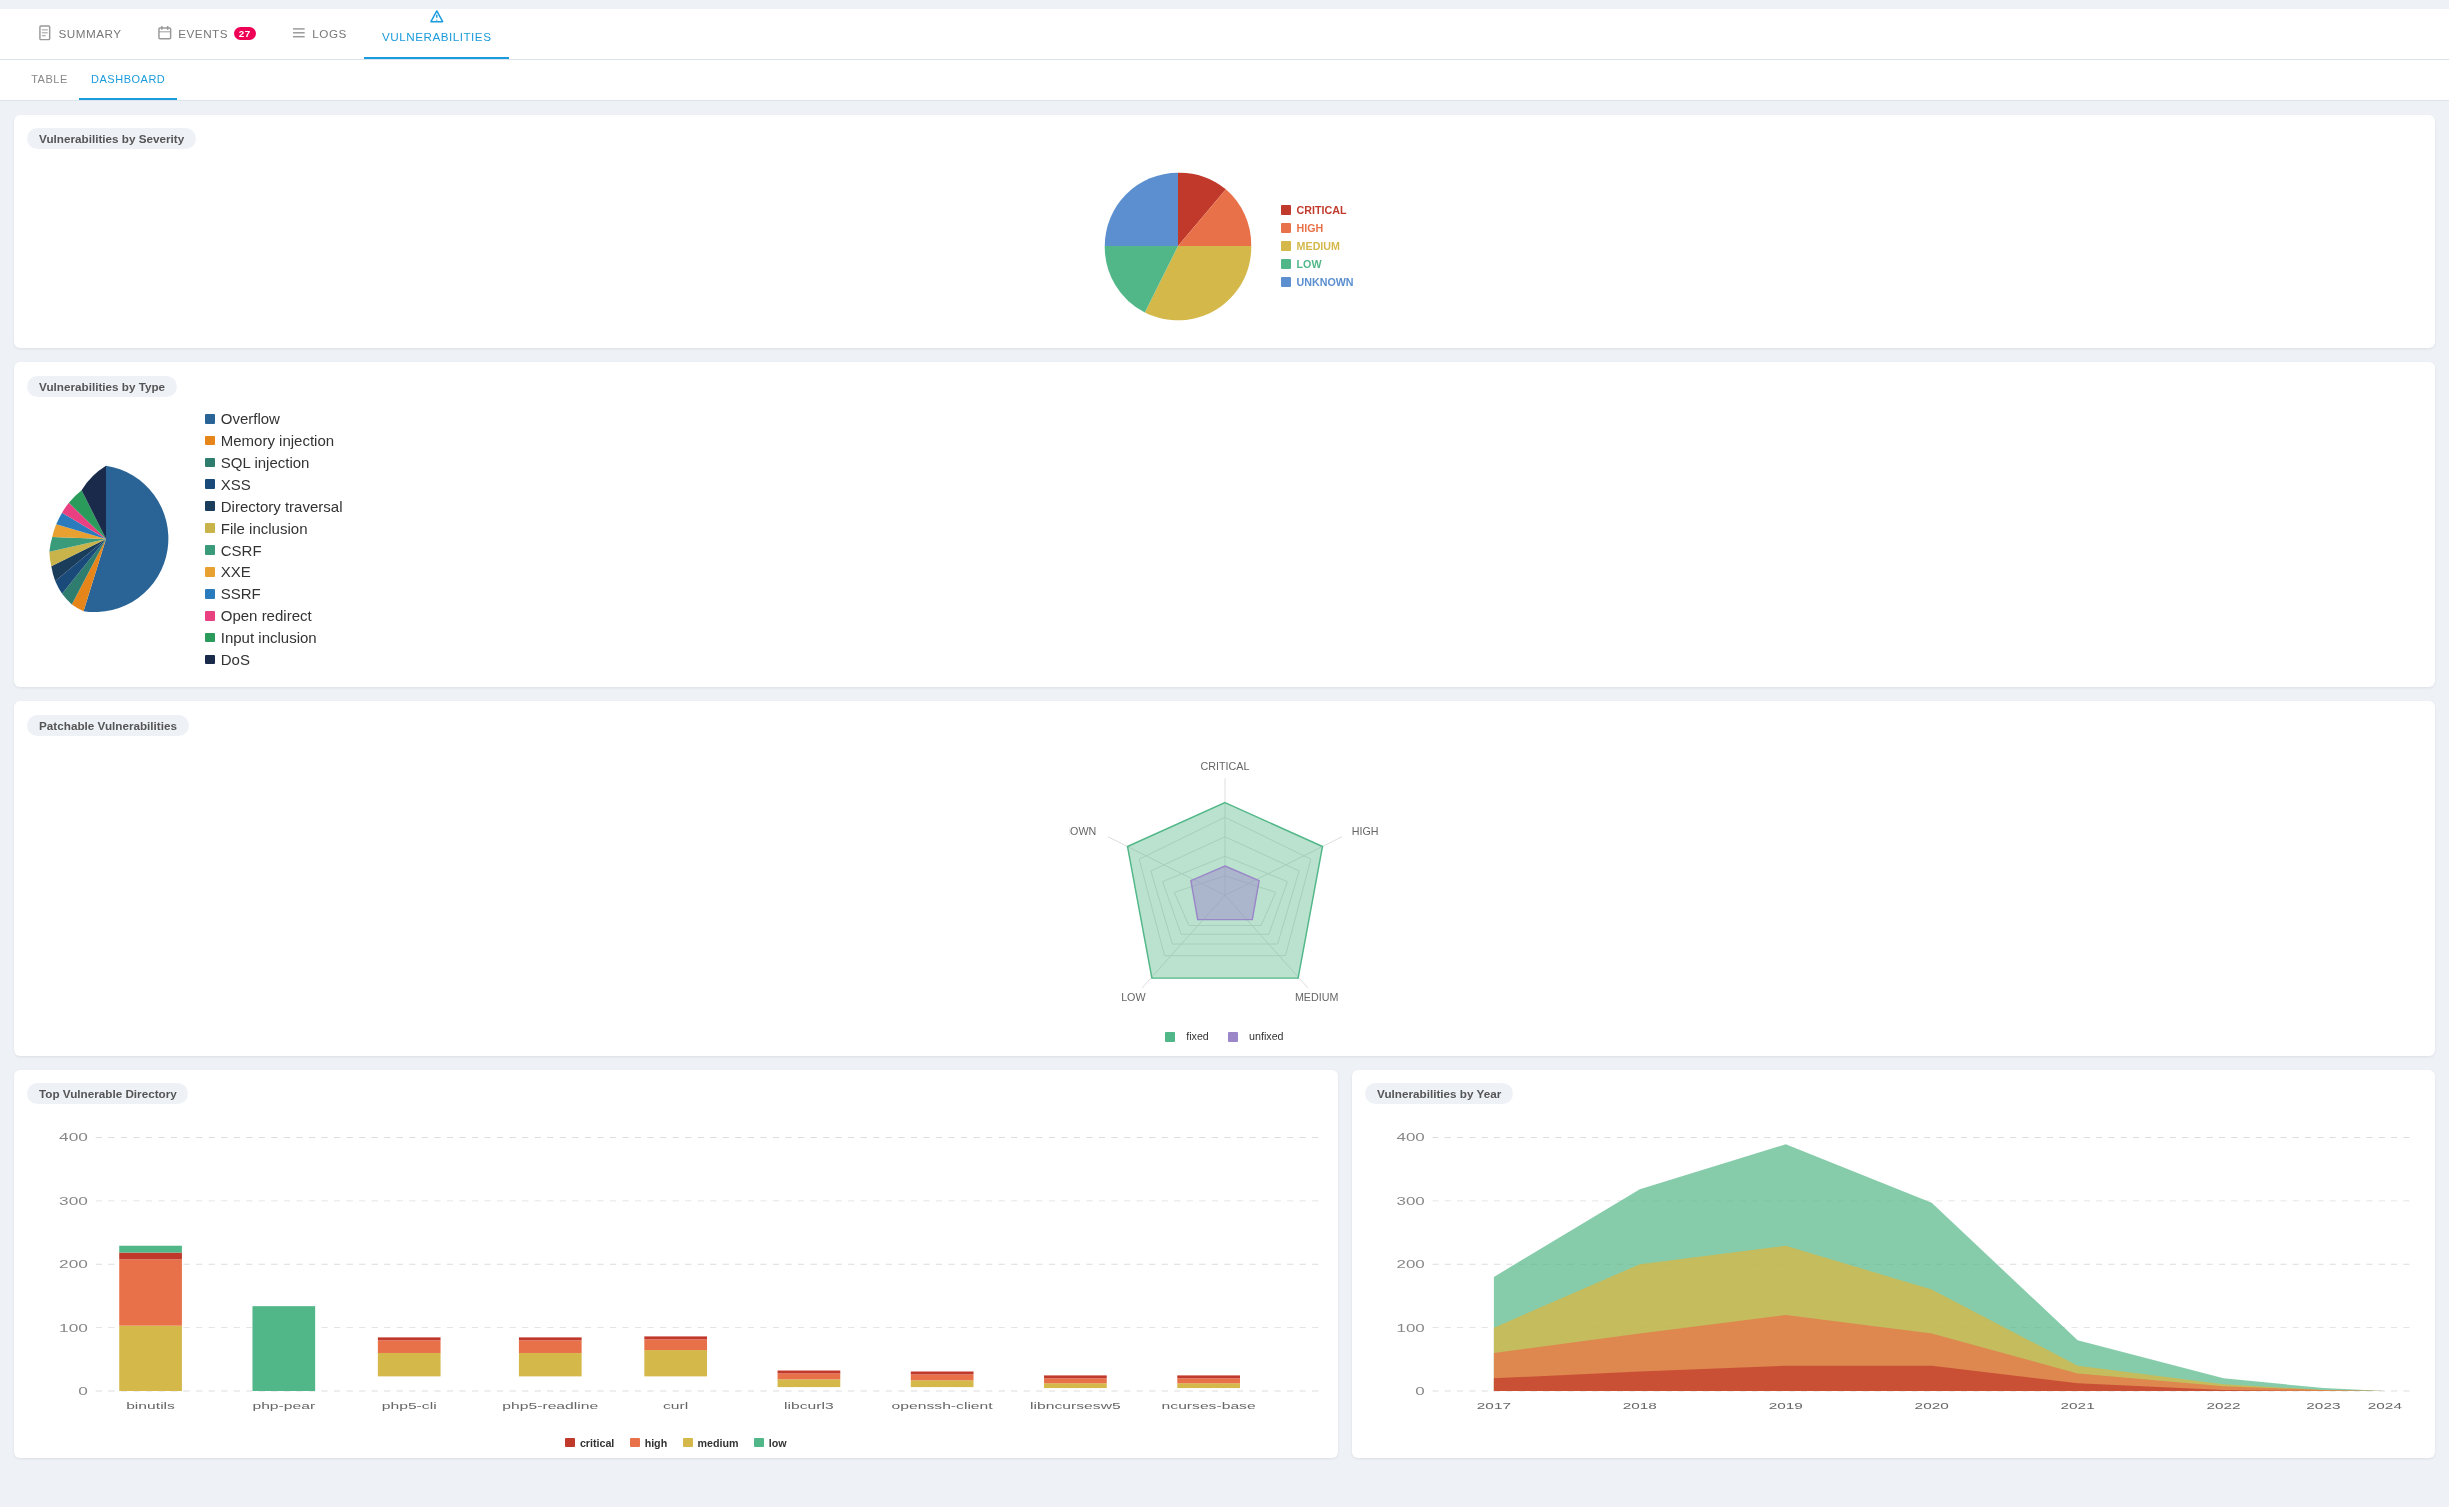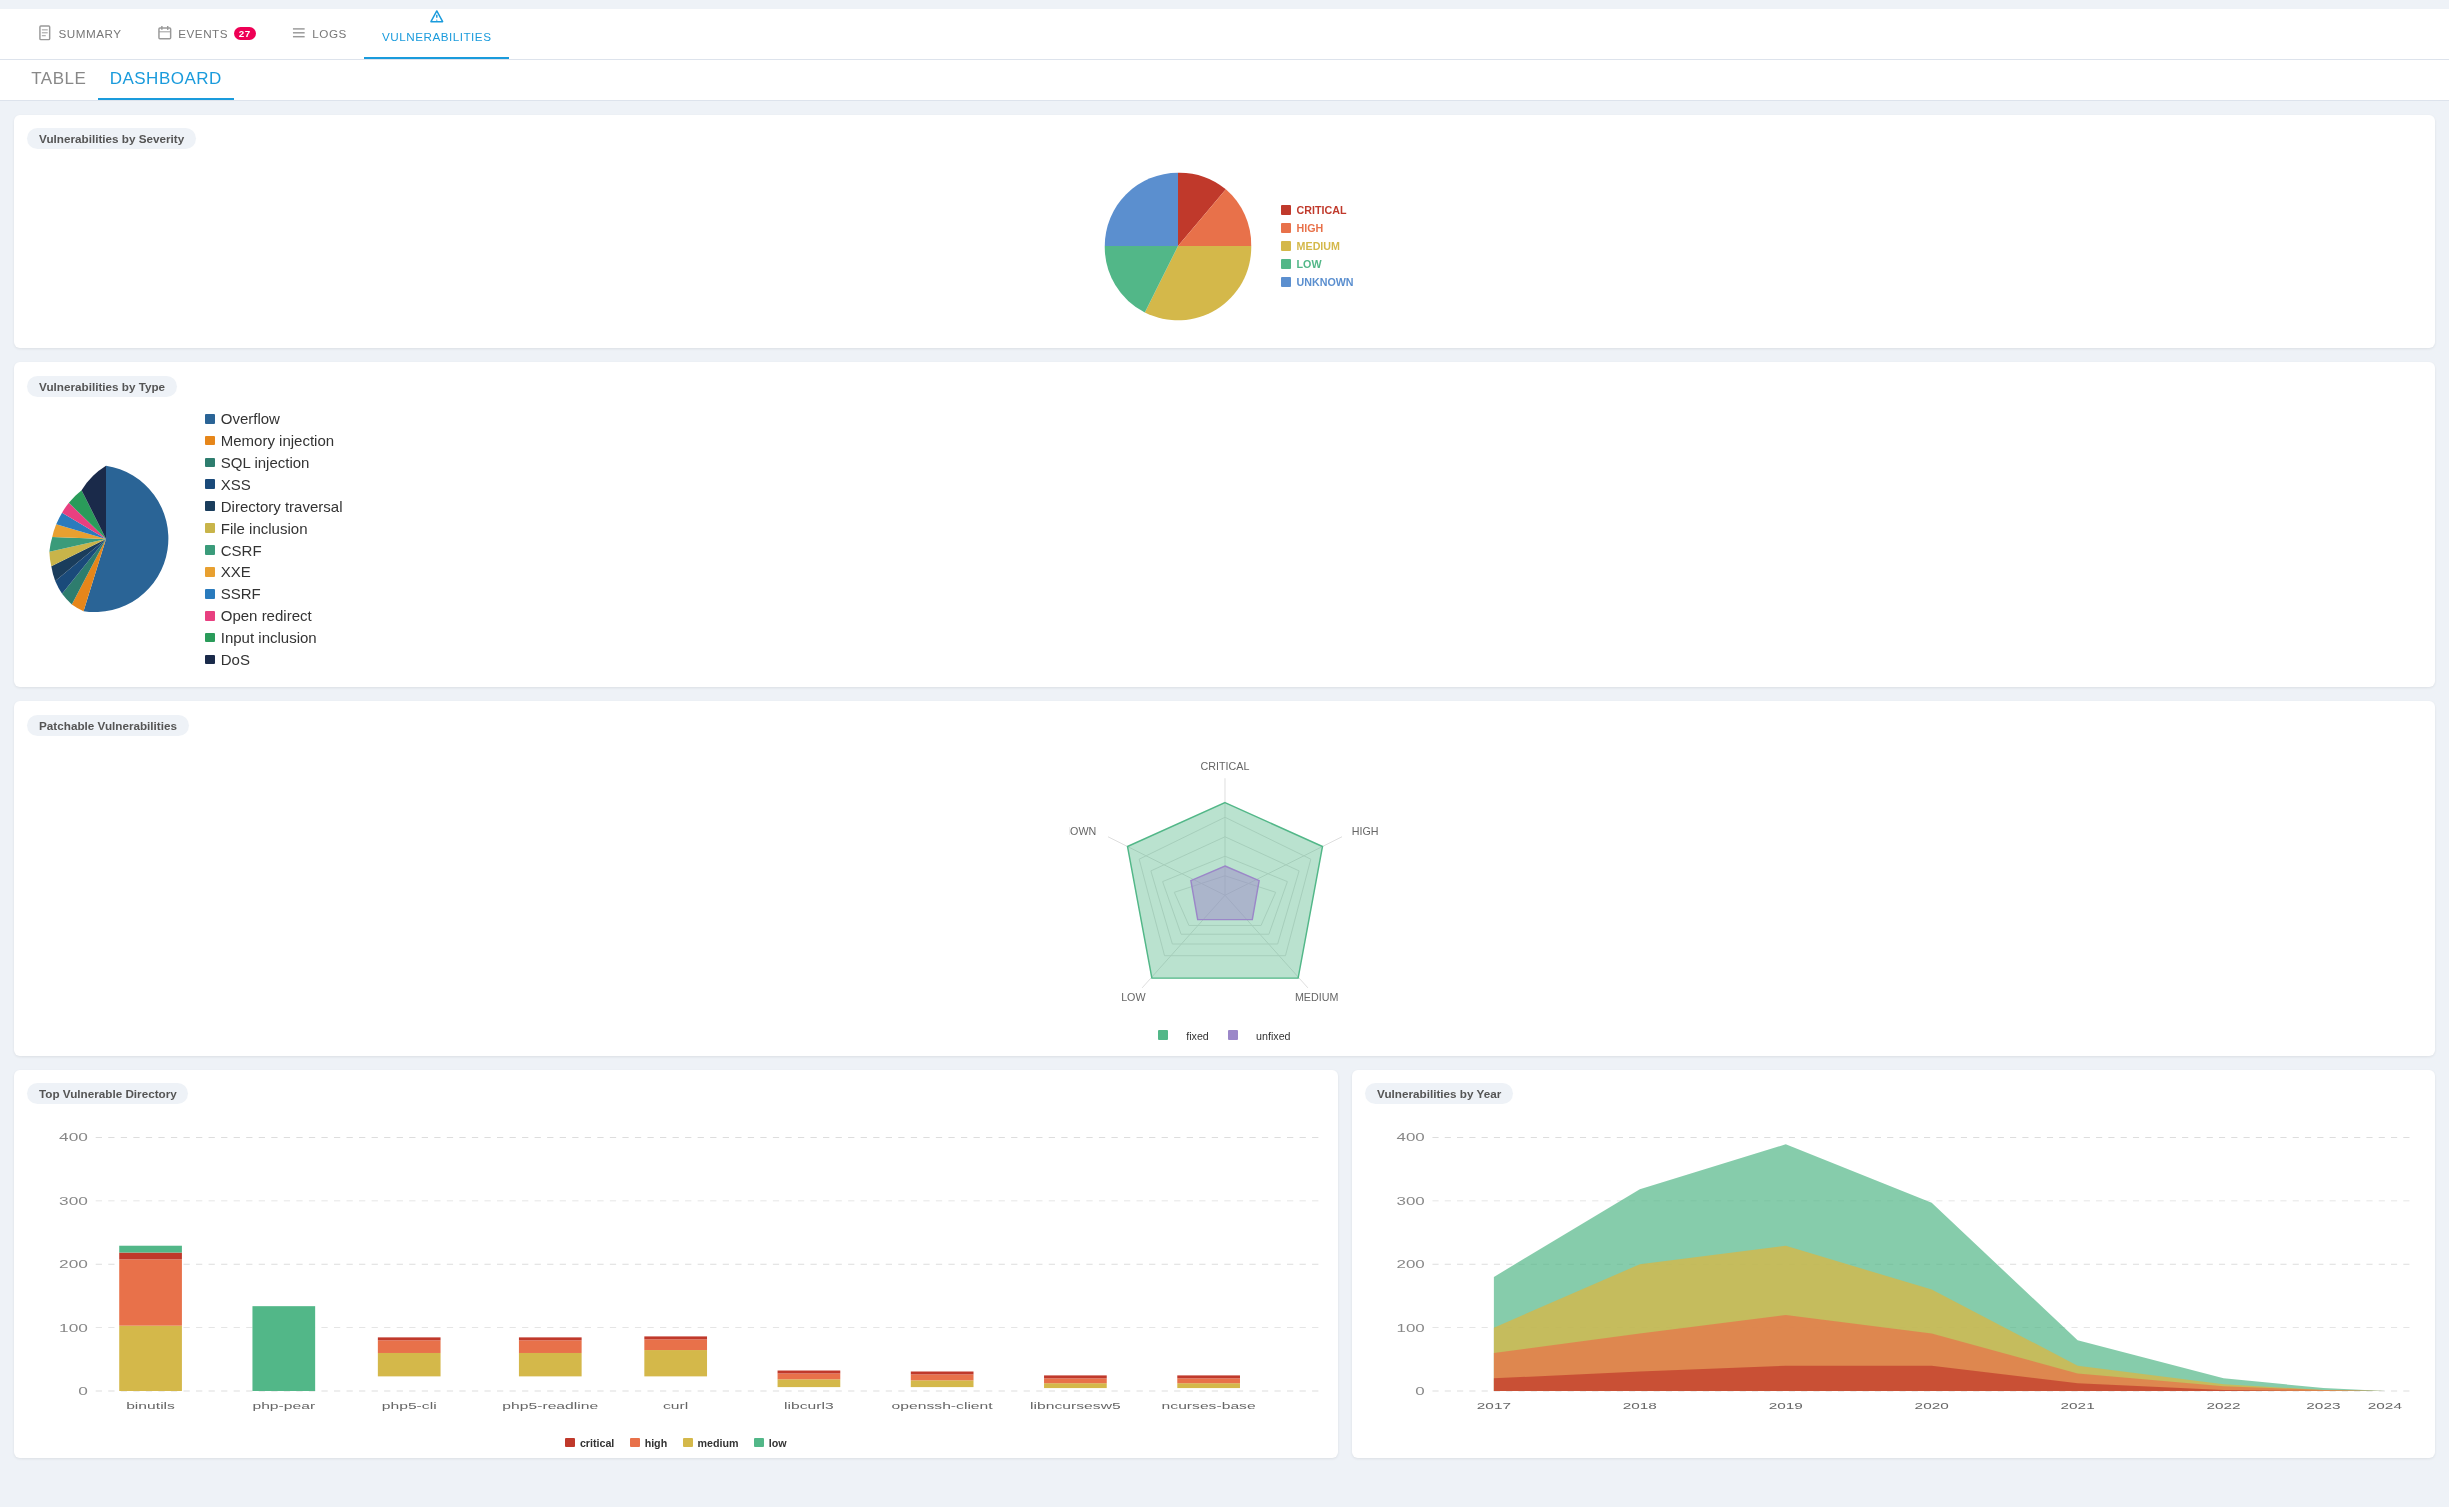--- a/index.html
+++ b/index.html
@@ -7,21 +7,21 @@
     
     
     .top-nav { background: #fff; display: flex; align-items: center; padding: 0 19.5px; border-bottom: 1px solid #dde3ec; height: 51px; margin-top: 9px; }
     .nav-item { display: flex; align-items: center; gap: 5.9px; padding: 0 17.6px; height: 100%; cursor: pointer; color: #777; font-size: 11.7px; font-weight: 500; letter-spacing: 0.5px; text-transform: uppercase; border-bottom: 2.9px solid transparent; }
     .nav-item.active { color: #1a9bdc; border-bottom: 2.9px solid #1a9bdc; flex-direction: column; }
     .nav-item svg { width: 15.6px; height: 15.6px; }
     .badge { background: #e05; color: #fff; border-radius: 9.8px; font-size: 9.8px; padding: 1px 4.9px; font-weight: bold; }
     
     
     .sub-tabs { background: #fff; display: flex; align-items: center; padding: 0 19.5px; border-bottom: 1px solid #dde3ec; height: 41px; }
-    .sub-tab { padding: 0 11.7px; height: 100%; display: flex; align-items: center; cursor: pointer; color: #888; font-size: 17px; font-weight: 500; letter-spacing: 0.5px; text-transform: uppercase; border-bottom: 2px solid transparent; }
+    .sub-tab { padding: 0 11.7px; height: 100%; display: flex; align-items: center; cursor: pointer; color: #888; font-size: 11px; font-weight: 500; letter-spacing: 0.5px; text-transform: uppercase; border-bottom: 2px solid transparent; }
     .sub-tab.active { color: #1a9bdc; border-bottom: 2px solid #1a9bdc; }
     
     
     .main { padding: 13.7px; }
     
     
     .card { background: #fff; border-radius: 5.9px; box-shadow: 0 1px 2.9px rgba(0,0,0,0.08); }
     
     
     .top-row { display: grid; grid-template-columns: 1fr; gap: 13.7px; margin-bottom: 13.7px; }
@@ -36,21 +36,21 @@
     
     
     .type-container { display: flex; align-items: center; padding: 9.8px 9.8px 19.5px; gap: 15.6px; }
     .type-legend { display: flex; flex-direction: column; gap: 4.9px; font-size: 15px; }
     .type-legend-item { display: flex; align-items: center; gap: 5.9px; }
     .type-dot { width: 9.8px; height: 9.8px; border-radius: 1px; flex-shrink: 0; }
     
     
     .radar-container { display: flex; flex-direction: column; align-items: center; padding: 9.8px 9.8px 13.7px; }
     .radar-legend { display: flex; gap: 19.5px; font-size: 10.7px; margin-top: 7.8px; }
-    .radar-legend-item { display: flex; align-items: flex-start; gap: 18px; }
+    .radar-legend-item { display: flex; align-items: flex-end; gap: 11px; }
     .radar-legend-dot { width: 9.8px; height: 9.8px; border-radius: 1px; }
     
     
     .bottom-row { display: grid; grid-template-columns: 1.1fr 0.9fr; gap: 13.7px; }
     
     .chart-legend { display: flex; gap: 15.6px; justify-content: center; margin-top: 7.8px; font-size: 10.7px; font-weight: 600; }
     .chart-legend-item { display: flex; align-items: center; gap: 4.9px; }
     .chart-legend-dot { width: 9.8px; height: 9.8px; border-radius: 1px; }
   </style>
 </head>

